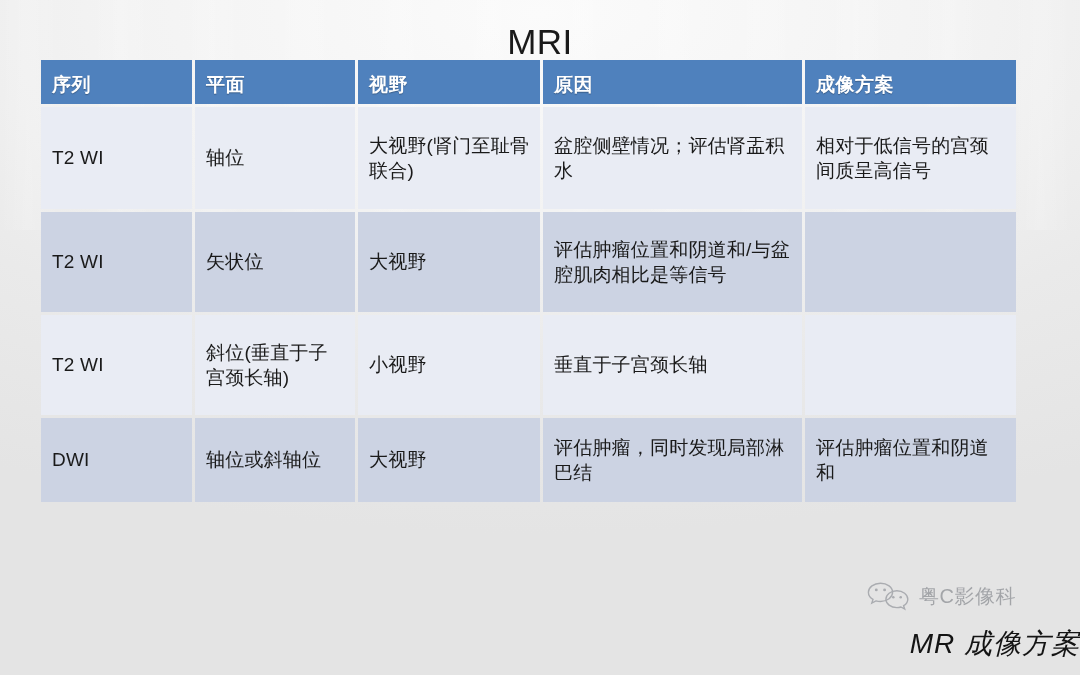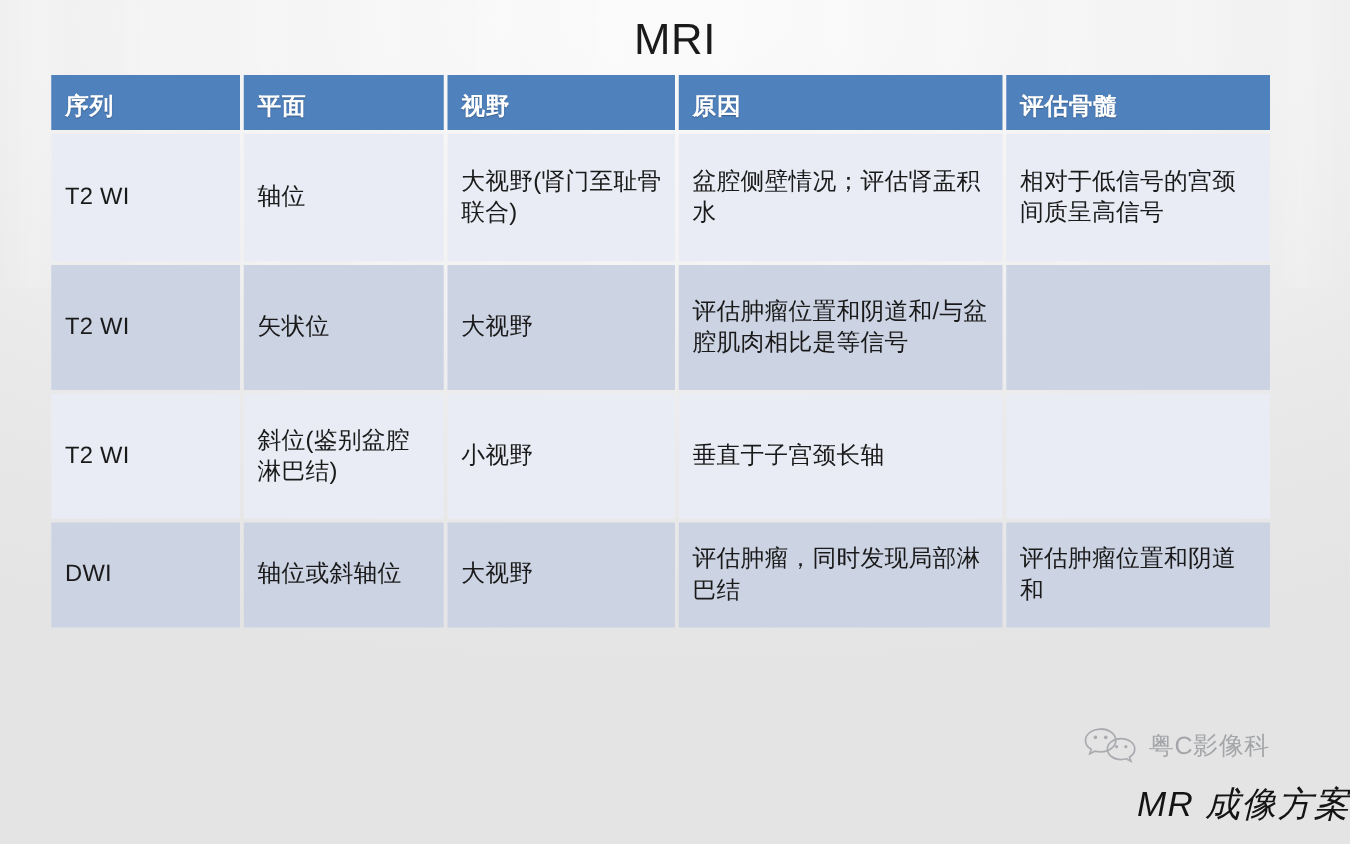--- a/index.html
+++ b/index.html
@@ -38,21 +38,21 @@
       rgba(248,248,248,0.0) 92px
     );
     opacity: .55;
     pointer-events: none;
   }
 
   
   .slide-title {
     position: absolute;
     left: 0;
-    top: 10px;
+    top: 20px;
     width: 1080px;
     text-align: center;
     font-size: 35px;
     line-height: 44px;
     color: #1a1a1a;
     font-weight: 400;
     letter-spacing: .5px;
   }
 
   
@@ -154,41 +154,41 @@
           <col class="c3">
           <col class="c4">
           <col class="c5">
       </colgroup>
       <thead>
         <tr>
           <th>序列</th>
           <th>平面</th>
           <th>视野</th>
           <th>原因</th>
-          <th>评估骨髓</th>
+          <th>成像方案</th>
         </tr>
       </thead>
       <tbody>
         <tr class="band-light r2">
           <td class="latin">T2 WI</td>
           <td>轴位</td>
           <td>大视野(肾门至耻骨联合)</td>
           <td>盆腔侧壁情况；评估肾盂积水</td>
           <td>相对于低信号的宫颈间质呈高信号</td>
         </tr>
         <tr class="band-dark r3">
           <td class="latin">T2 WI</td>
           <td>矢状位</td>
           <td>大视野</td>
           <td>评估肿瘤位置和阴道和/与盆腔肌肉相比是等信号</td>
           <td></td>
         </tr>
         <tr class="band-light r4">
           <td class="latin">T2 WI</td>
-          <td>斜位(鉴别盆腔淋巴结)</td>
+          <td>斜位(垂直于子宫颈长轴)</td>
           <td>小视野</td>
           <td>垂直于子宫颈长轴</td>
           <td></td>
         </tr>
         <tr class="band-dark r5">
           <td class="latin">DWI</td>
           <td>轴位或斜轴位</td>
           <td>大视野</td>
           <td>评估肿瘤，同时发现局部淋巴结</td>
           <td>评估肿瘤位置和阴道和</td>

